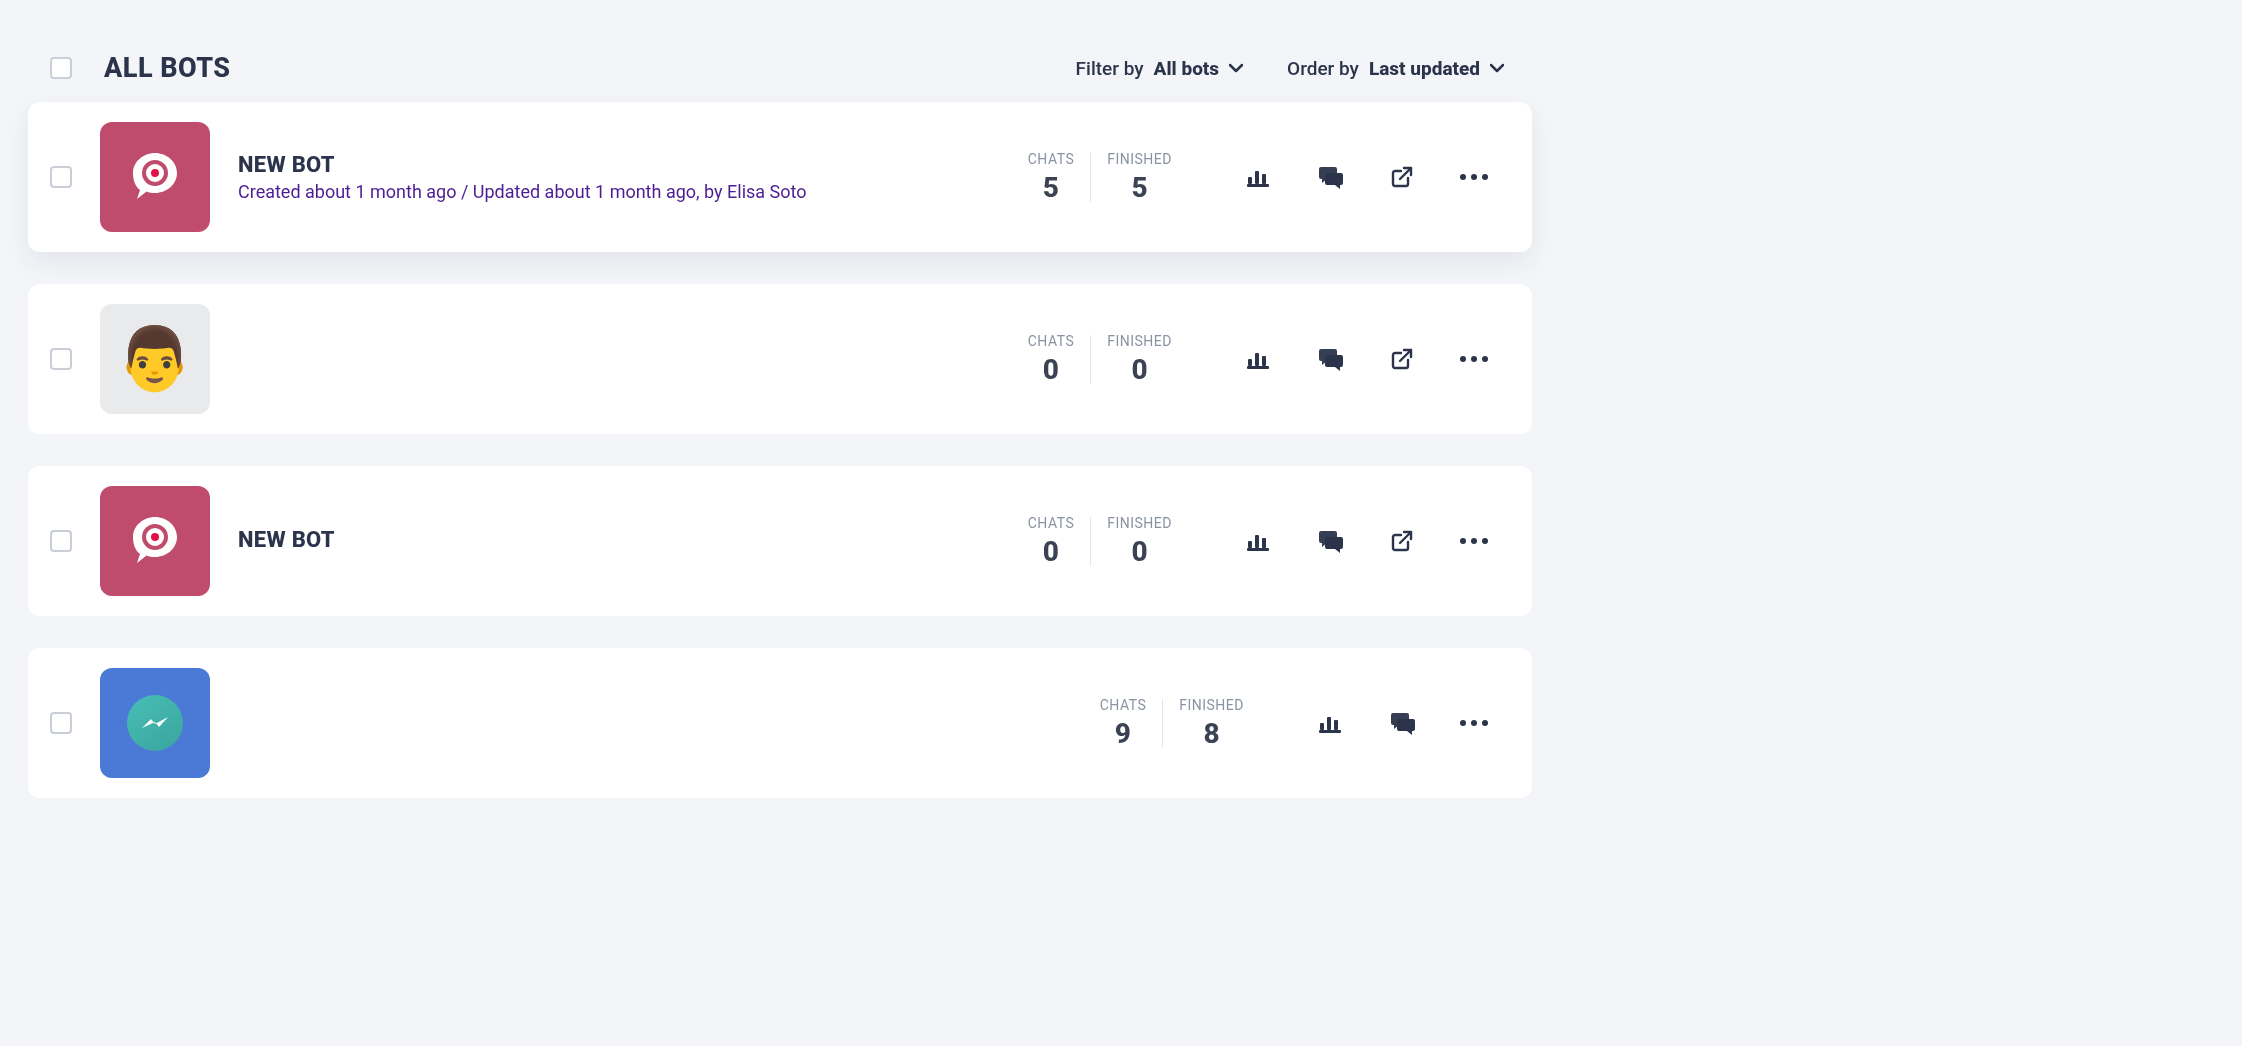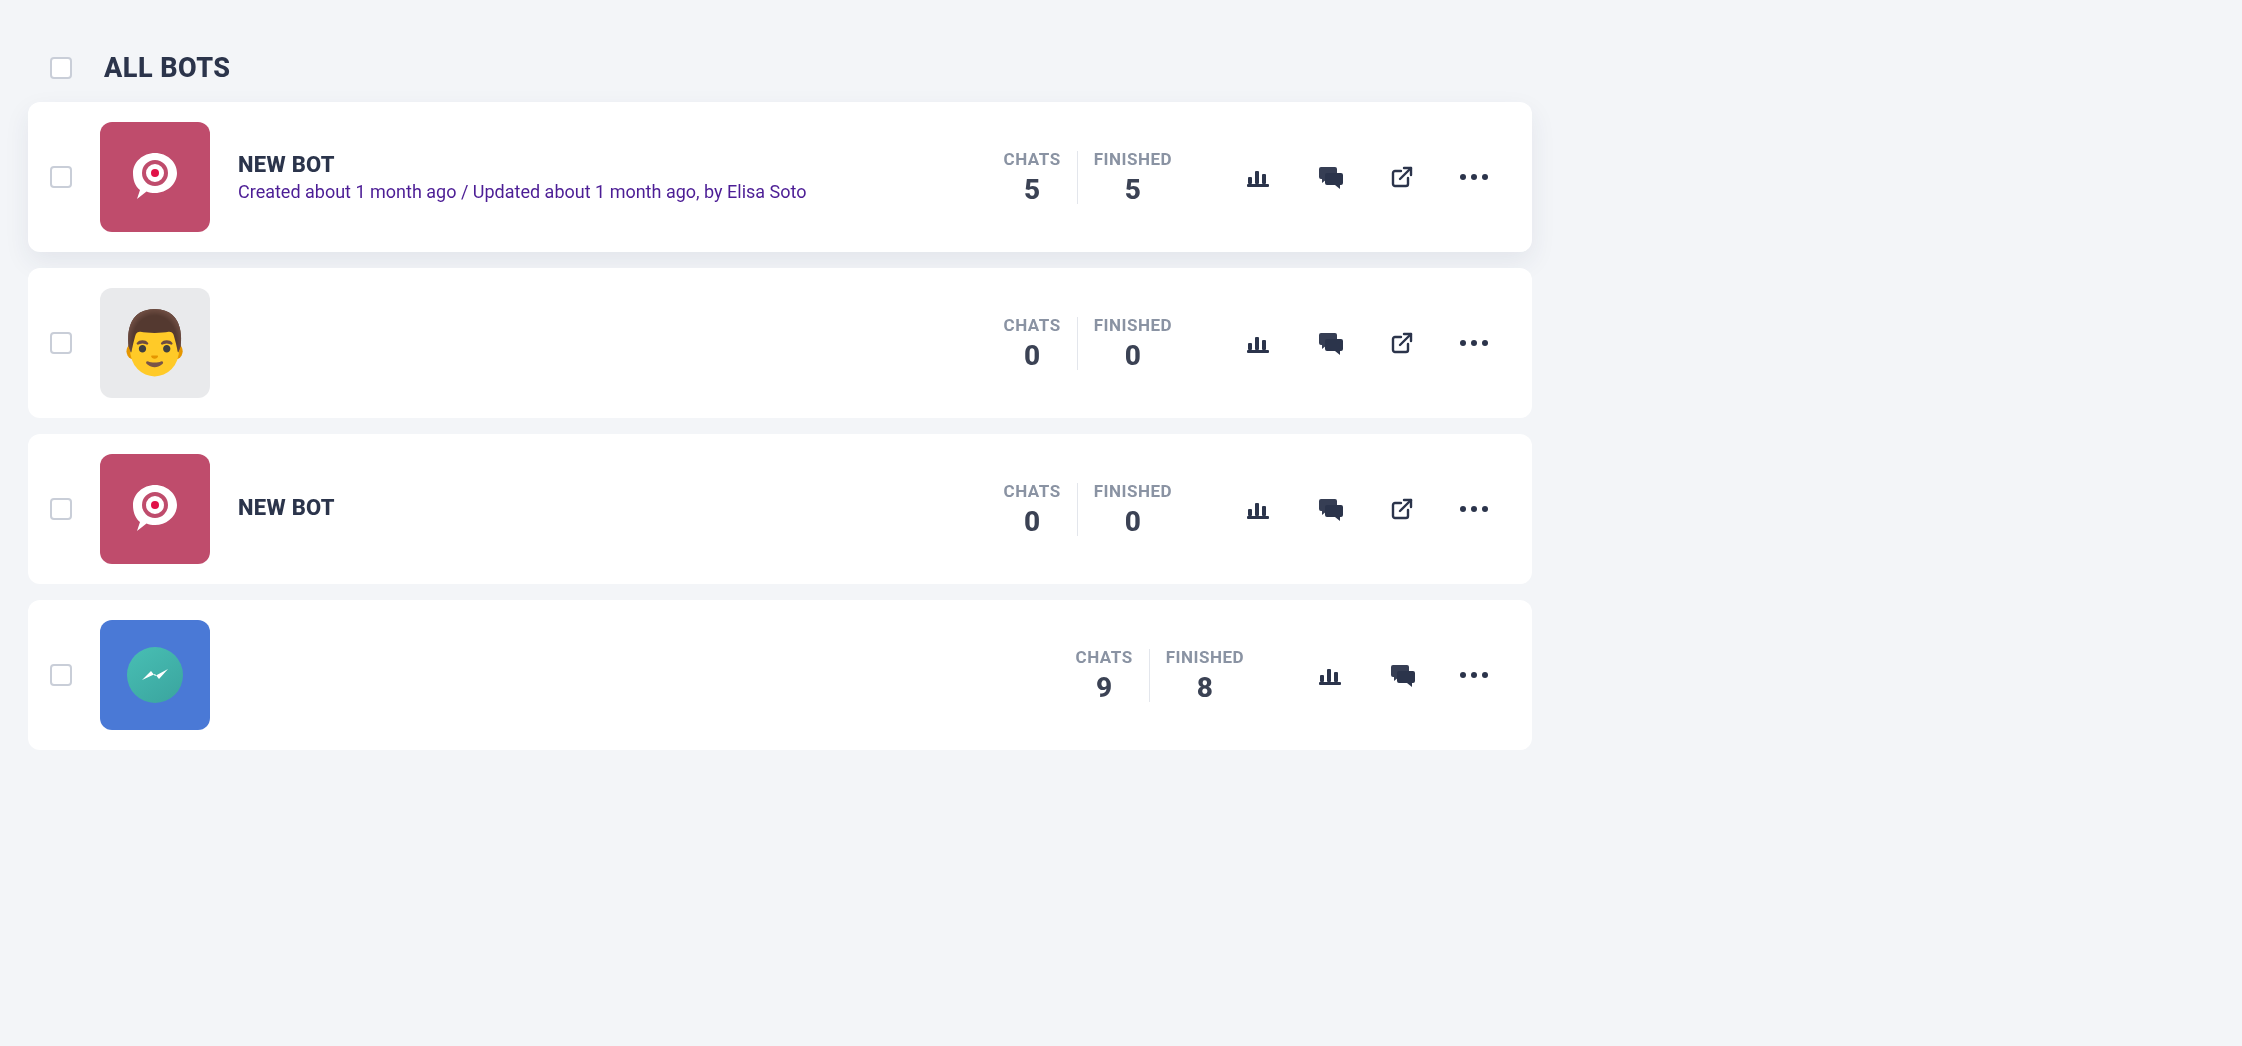--- a/index.html
+++ b/index.html
@@ -59,21 +59,21 @@
     cursor: pointer;
     flex: 0 0 auto;
   }
 
   .card {
     background: #fff;
     border-radius: 12px;
     display: flex;
     align-items: center;
     padding: 20px 44px 20px 22px;
-    margin-bottom: 16px;
+    margin-bottom: 32px;
     gap: 28px;
   }
   .card.hover {
     box-shadow: 0 10px 26px rgba(40,55,90,0.08);
   }
 
   .avatar {
     width: 110px;
     height: 110px;
     border-radius: 12px;
@@ -119,24 +119,24 @@
   .stats {
     display: flex;
     align-items: stretch;
     flex: 0 0 auto;
   }
   .stat {
     text-align: center;
     padding: 0 12px;
   }
   .stat-label {
-    font-size: 17px;
+    font-size: 14px;
     letter-spacing: 0.5px;
     color: #8a93a3;
-    font-weight: 700;
+    font-weight: 400;
     margin-bottom: 4px;
   }
   .stat-value {
     font-size: 28px;
     font-weight: 800;
     color: #3b4254;
   }
   .vdiv {
     width: 1px;
     background: #e3e6ec;
@@ -167,20 +167,40 @@
   .more-icon { display:flex; gap:5px; }
   .more-icon span { width:6px; height:6px; border-radius:50%; background:#2b344b; display:block; }
 </style>
 </head>
 <body>
 
 <div class="header">
   <div class="header-left">
     <div class="checkbox"></div>
     <div class="title">ALL BOTS</div>
+  </div>
+  <div class="header-right">
+    <div class="hdr-control">
+      <span class="lbl">Filter by</span>
+      <span class="val">All bots</span>
+      <span class="chev">
+        <svg viewBox="0 0 14 10" fill="none">
+            <path d="M1 2l6 6 6-6" stroke="#2b344b" stroke-width="2.5" stroke-linecap="round" stroke-linejoin="round"></path>
+          </svg>
+      </span>
+    </div>
+    <div class="hdr-control">
+      <span class="lbl">Order by</span>
+      <span class="val">Last updated</span>
+      <span class="chev">
+        <svg viewBox="0 0 14 10" fill="none">
+            <path d="M1 2l6 6 6-6" stroke="#2b344b" stroke-width="2.5" stroke-linecap="round" stroke-linejoin="round"></path>
+          </svg>
+      </span>
+    </div>
   </div>
 </div>
 
 <div id="list">
     <div class="card hover">
       <div class="checkbox"></div>
       <div class="avatar landbot">
         <svg viewBox="0 0 54 56" fill="none">
     <path d="M27 4c12 0 22 9 22 20 0 11-10 20-22 20-3 0-6-0.5-8.5-1.5L9 50l3-9C7 37 5 31 5 24 5 13 15 4 27 4z" fill="#ffffff"></path>
     <circle cx="27" cy="24" r="11" stroke="#bf4c6c" stroke-width="4"></circle>

